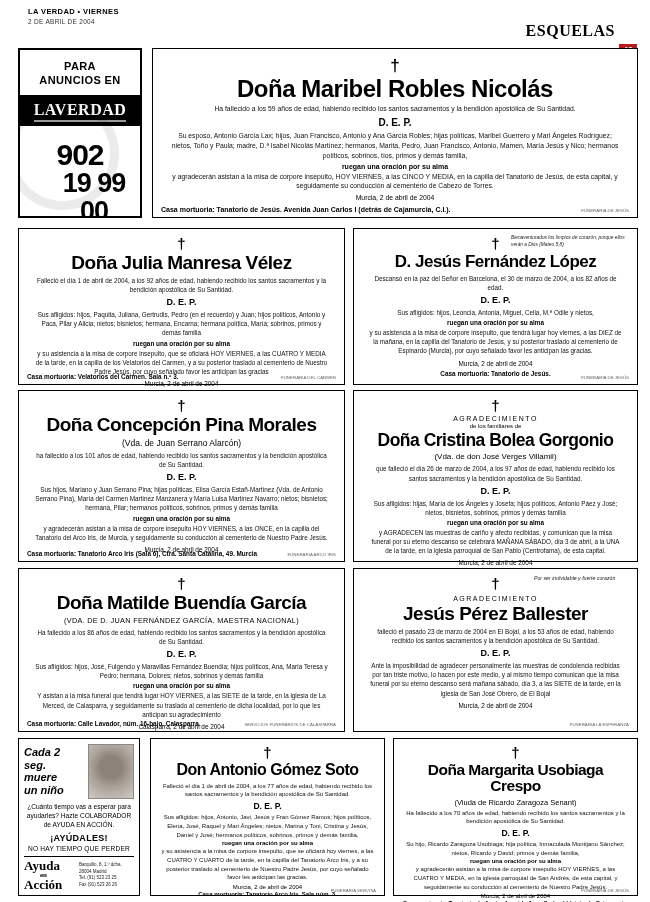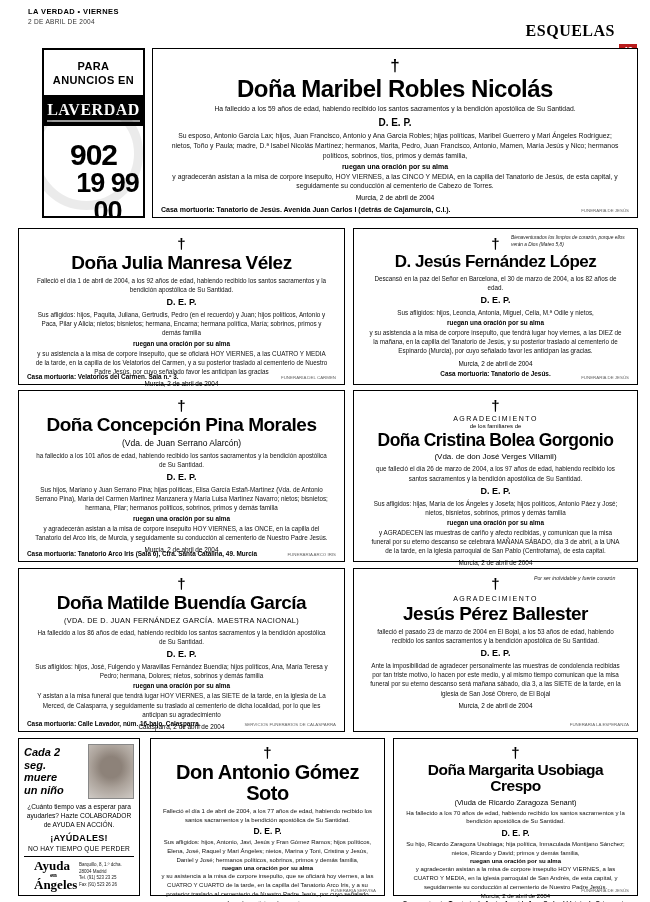--- a/index.html
+++ b/index.html
@@ -27,43 +27,43 @@
              justify-content:space-between;align-items:flex-end;text-align:left;}
   .house{font-weight:bold;font-size:6.4px;}
   .house-c{font-weight:bold;font-size:6.4px;margin-top:3px;}
   .credit{font-size:4.4px;color:#666;font-weight:normal;white-space:nowrap;}
   .credit-abs{position:absolute;right:8px;bottom:4px;font-size:4.4px;color:#666;}
   .epigraph{position:absolute;top:6px;right:8px;width:118px;font-size:4.8px;font-style:italic;
             color:#222;text-align:left;line-height:1.4;}
   .agrad{font-size:7px;letter-spacing:1.5px;margin:2px 0 1px;}
   .agrad-sub{font-size:6px;margin-bottom:1px;}
   
-  #phone-ad{position:absolute;left:18px;top:48px;width:103px;height:170px;border:2px solid #000;
-            box-sizing:border-box;background:#fff;text-align:center;overflow:hidden;margin-left:24px;}
+  #phone-ad{position:absolute;left:18px;top:48px;width:124px;height:170px;border:2px solid #000;
+            box-sizing:border-box;background:#fff;text-align:center;overflow:hidden;}
   .pa-top{font-size:11px;font-weight:bold;line-height:1.3;margin-top:9px;letter-spacing:.4px;}
   .pa-brandstrip{background:#000;margin-top:7px;padding:6px 3px 7px;}
   .pa-brand{color:#fff;font-family:"Liberation Serif",serif;font-weight:bold;font-size:16px;
             letter-spacing:.5px;border-bottom:2px solid #9a9a9a;padding-bottom:2px;}
   .pa-watermark{position:absolute;left:-14px;bottom:6px;width:95px;height:95px;border:9px solid rgba(0,0,0,.08);
                 border-radius:50%;}
   .pa-num{position:relative;font-weight:bold;line-height:1.02;margin-top:14px;letter-spacing:-1px;}
   .pa-num .n1{font-size:30px;display:block;}
   .pa-num .n2{font-size:27px;display:block;padding-left:28px;}
   
   #ayuda-ad{position:absolute;left:18px;top:738px;width:122px;height:158px;border:1.5px solid #000;
             box-sizing:border-box;background:#fff;padding:5px 5px 4px;text-align:center;overflow:hidden;}
   .ay-top{display:flex;gap:3px;text-align:left;}
   .ay-head{flex:1;font-weight:bold;font-style:italic;font-size:11px;line-height:1.15;padding-top:2px;}
   .child-photo{width:44px;height:53px;border:1px solid #888;
       background:radial-gradient(circle at 50% 42%, #8d8279 0 28%, #aba29a 55%, #cfcac5 100%);}
   .ay-body{font-size:6.6px;line-height:1.35;margin-top:4px;}
   .ay-cta{font-weight:bold;font-size:9px;margin-top:3px;letter-spacing:.3px;}
   .ay-urgent{font-size:6.6px;margin-top:2px;letter-spacing:.2px;}
   .ay-logo-row{display:flex;border-top:1px solid #000;margin-top:4px;padding-top:3px;align-items:center;}
-  .ay-logo{font-family:"Liberation Serif",serif;font-weight:bold;text-align:left;line-height:.95;flex:1;margin-left:10px;}
+  .ay-logo{font-family:"Liberation Serif",serif;font-weight:bold;text-align:left;line-height:.95;flex:1;}
   .ay-logo .l1,.ay-logo .l3{font-size:13px;display:block;}
   .ay-logo .l2{font-size:7px;display:block;margin-left:16px;}
   .ay-addr{font-size:4.5px;text-align:left;line-height:1.5;color:#222;width:55px;}
 </style>
 </head>
 <body>
 
 <div id="page">
 
   <div class="hdr-left">
@@ -201,34 +201,34 @@
       </div>
       <div class="child-photo"></div>
     </div>
     <div class="ay-body">¿Cuánto tiempo vas a esperar para ayudarles? Hazte COLABORADOR de AYUDA EN ACCIÓN.</div>
     <div class="ay-cta">¡AYÚDALES!</div>
     <div class="ay-urgent">NO HAY TIEMPO QUE PERDER</div>
     <div class="ay-logo-row">
       <div class="ay-logo">
         <span class="l1">Ayuda</span>
         <span class="l2">en</span>
-        <span class="l3">Ángeles</span>
+        <span class="l3">Acción</span>
       </div>
       <div class="ay-addr">
         <span>Barquillo, 8, 1.º dcha.</span><br>
         <span>28004 Madrid</span><br>
         <span>Tel. (91) 523 23 25</span><br>
         <span>Fax (91) 523 26 26</span>
       </div>
     </div>
   </div>
 
   <section class="box" style="left:150px;top:738px;width:235px;height:158px;padding:5px 7px;">
     <div class="cross">†</div>
-    <div class="obit-name" style="font-size:20px;">Don Antonio Gómez Soto</div>
+    <div class="obit-name" style="font-size:16px;">Don Antonio Gómez Soto</div>
     <div class="body-s" style="font-size:6px;margin:1px 2px;">Falleció el día 1 de abril de 2004, a los 77 años de edad, habiendo recibido los santos sacramentos y la bendición apostólica de Su Santidad.</div>
     <div class="dep" style="font-size:8.5px;margin:2px 0;">D. E. P.</div>
     <div class="body-s" style="font-size:6px;margin:1px 2px;">Sus afligidos: hijos, Antonio, Javi, Jesús y Fran Gómez Ramos; hijos políticos, Elena, José, Raquel y Mari Ángeles; nietos, Marina y Toni, Cristina y Jesús, Daniel y José; hermanos políticos, sobrinos, primos y demás familia,</div>
     <div class="plea" style="font-size:6px;margin:1px 0;">ruegan una oración por su alma</div>
     <div class="body-s" style="font-size:6px;margin:1px 2px;">y su asistencia a la misa de corpore insepulto, que se oficiará hoy viernes, a las CUATRO Y CUARTO de la tarde, en la capilla del Tanatorio Arco Iris, y a su posterior traslado al cementerio de Nuestro Padre Jesús, por cuyo señalado favor les anticipan las gracias.</div>
     <div class="cdate" style="font-size:6px;margin:2px 0 1px;">Murcia, 2 de abril de 2004</div>
     <div class="house-c" style="font-size:6px;margin-top:1px;">Casa mortuoria: Tanatorio Arco Iris. Sala núm. 3.</div>
     <div class="credit-abs" style="bottom:2px;">FUNERARIA SERVISA</div>
   </section>
 

